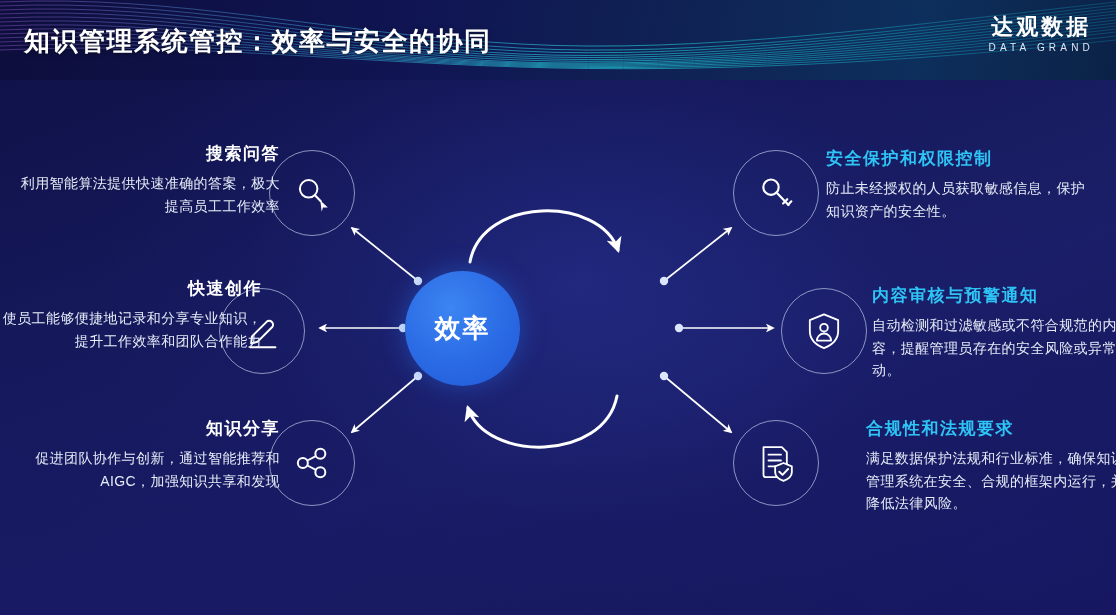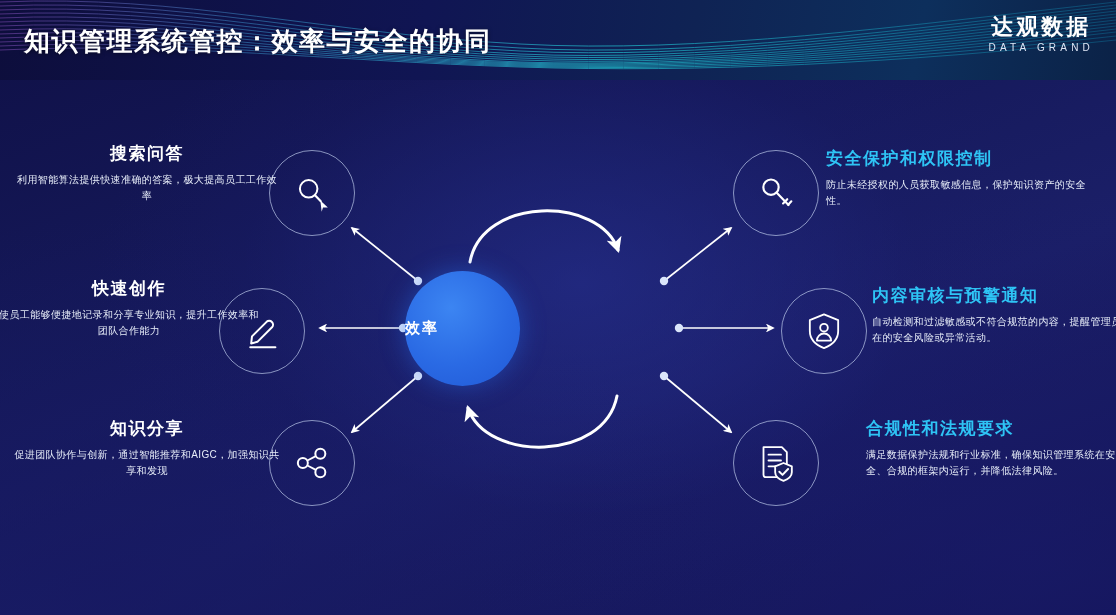--- a/index.html
+++ b/index.html
@@ -34,22 +34,22 @@
   }
   #logo { position:absolute; right:22px; top:14px; text-align:center; }
   #logo-cn { font-size:22px; font-weight:bold; letter-spacing:3px; color:#fff; line-height:1.15; }
   #logo-en { font-size:10px; letter-spacing:4.2px; color:#dfe6f5; margin-top:3px; }
 
   
   .hub {
     position:absolute;
     border-radius:50%;
     background:radial-gradient(circle at 40% 32%, #3c85f2 0%, #2a6ae4 55%, #2159d6 100%);
-    display:flex; align-items:center; 
-    font-size:15px; font-weight:bold; letter-spacing:2px; color:#fff;
+    display:flex; align-items:center; justify-content:center;
+    font-size:26px; font-weight:bold; letter-spacing:2px; color:#fff;
     box-shadow:0 0 26px rgba(40,110,235,.45);
   }
   #hub-efficiency { left:405px; top:271px; width:115px; height:115px; }
   #hub-security   { left:562px; top:271px; width:115px; height:115px; }
 
   
   .icon-node {
     position:absolute; width:86px; height:86px; border-radius:50%;
     border:1px solid rgba(209,222,250,.62);
     display:flex; align-items:center; justify-content:center;
@@ -57,29 +57,29 @@
   .icon-node svg { width:40px; height:40px; display:block; }
   #node-search  { left:269px; top:150px; }
   #node-create  { left:219px; top:288px; }
   #node-share   { left:269px; top:420px; }
   #node-key     { left:733px; top:150px; }
   #node-shield  { left:781px; top:288px; }
   #node-doc     { left:733px; top:420px; }
 
   
   .block { position:absolute; width:266px; }
-  .block.left  { text-align:center; }
+  .block.left  { text-align:right; }
   .block.right { text-align:left; }
   .b-title {
     font-size:17px; font-weight:bold; letter-spacing:1.5px; line-height:1.3;
     margin-bottom:7px;
   }
   .left  .b-title { color:#ffffff; }
   .right .b-title { color:#2ec4f5; }
-  .b-desc { font-size:10px; line-height:1.62; color:#e6ecf8; letter-spacing:.4px; }
+  .b-desc { font-size:14px; line-height:1.62; color:#e6ecf8; letter-spacing:.4px; }
 
   #txt-search { left:14px;  top:143px; }
   #txt-create { left:-4px;  top:278px; }
   #txt-share  { left:14px;  top:418px; }
   #txt-key    { left:826px; top:148px; }
   #txt-review { left:872px; top:285px; }
   #txt-comply { left:826px; top:418px;margin-left:40px; }
 
   #connectors { position:absolute; left:0; top:0; width:1116px; height:615px; pointer-events:none; }
 </style>

